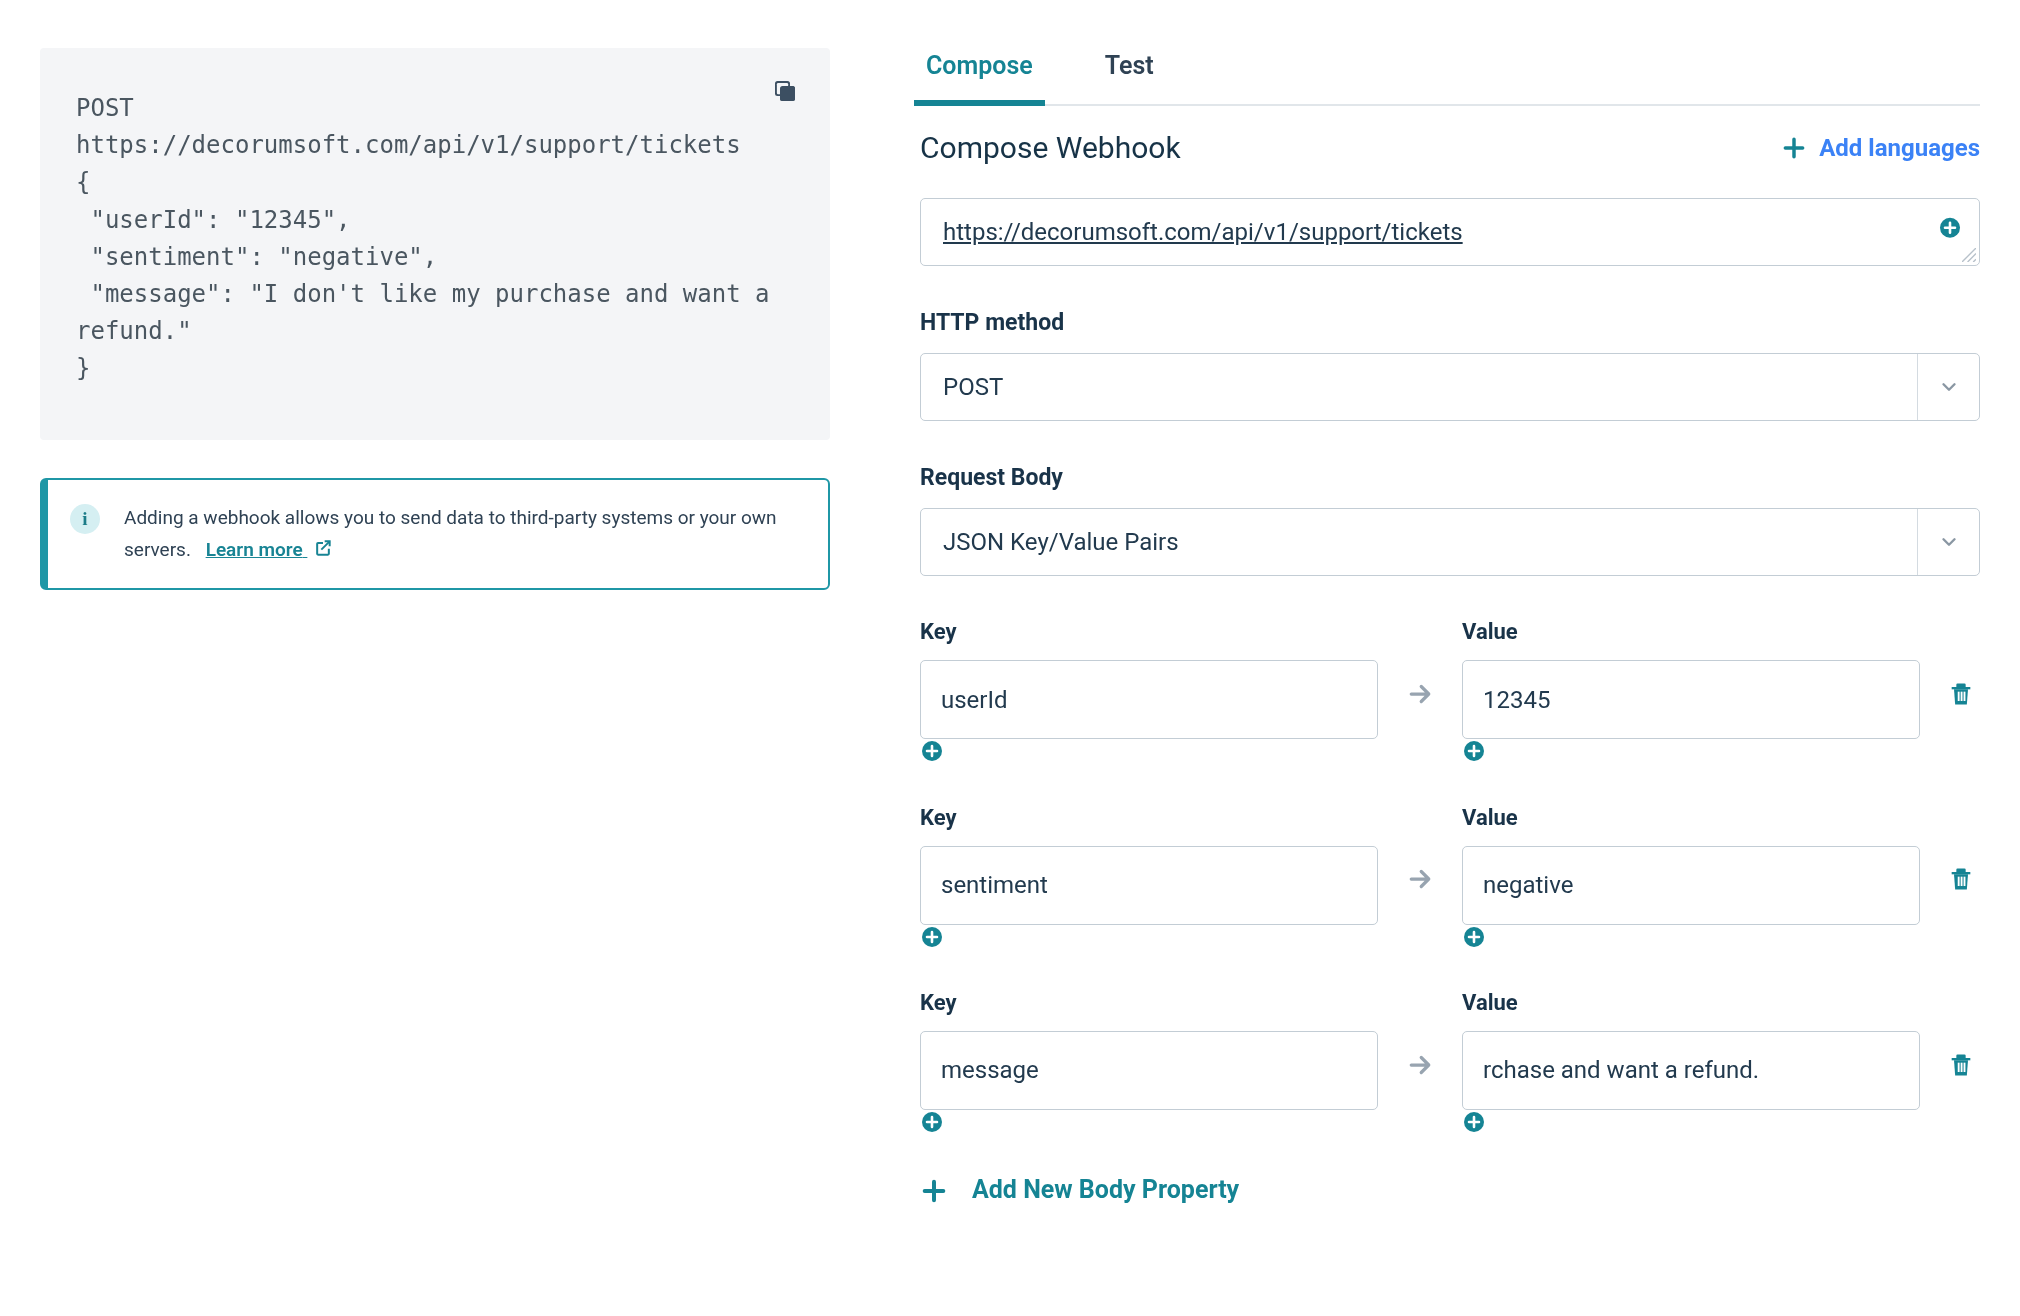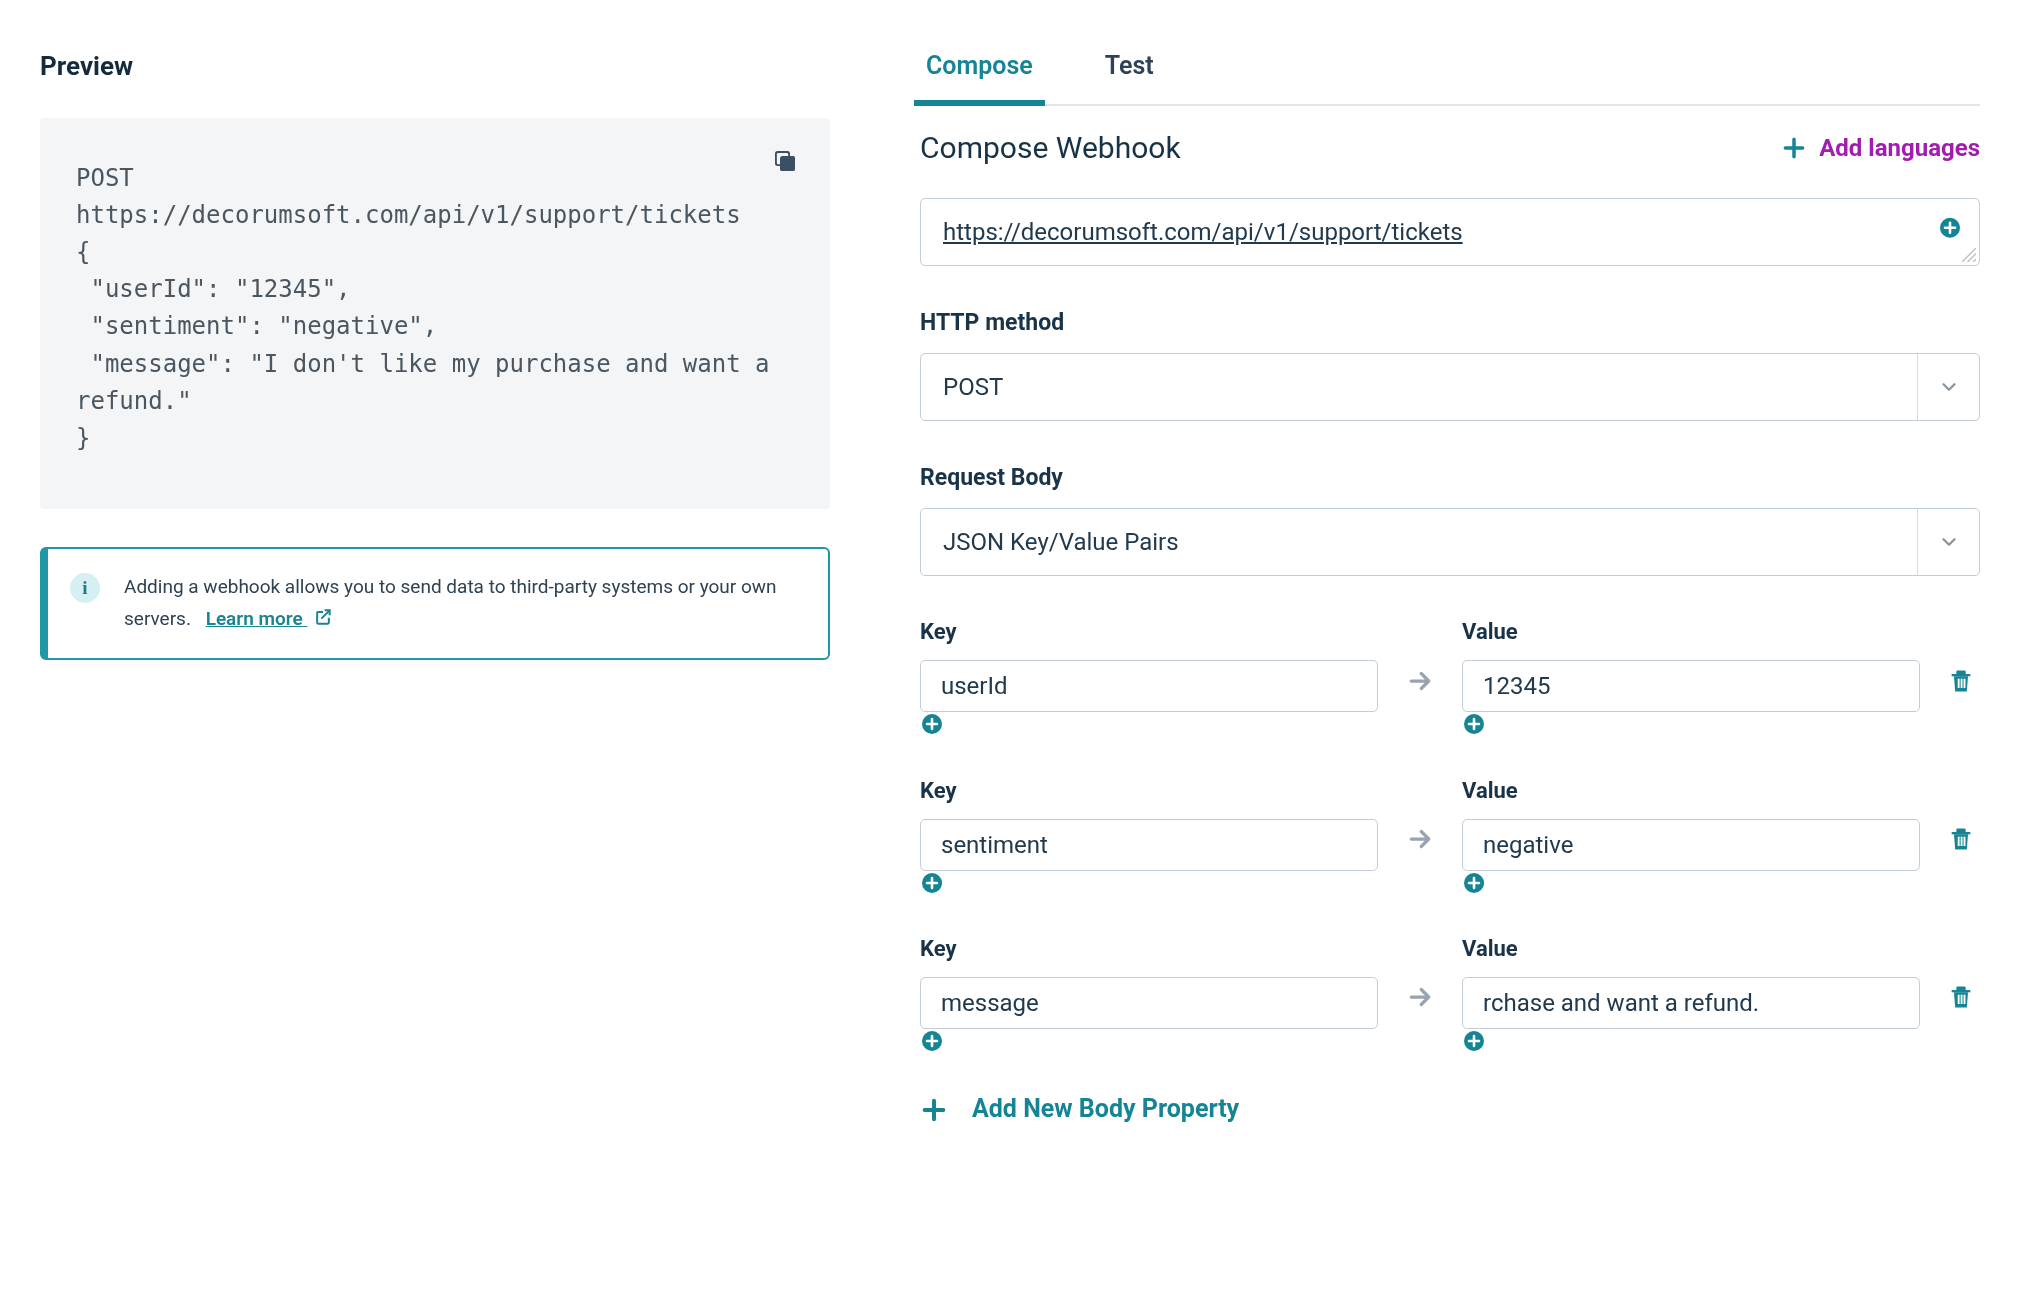--- a/index.html
+++ b/index.html
@@ -122,21 +122,21 @@
     justify-content: space-between;
     align-items: center;
     margin-bottom: 28px;
   }
   .section-title {
     font-size: 30px;
     font-weight: 400;
     color: #173347;
   }
   .add-languages {
-    color: #a21caf;
+    color: #3b82f6;
     font-weight: 700;
     font-size: 24px;
     display: flex; align-items: center; gap: 12px;
     cursor: pointer;
   }
   .add-languages svg { display:block; }
 
   .field-label {
     font-weight: 700;
     font-size: 23px;
@@ -205,21 +205,21 @@
     font-weight: 700;
     font-size: 22px;
     color: #193349;
     margin-bottom: 12px;
   }
   .kv-input-wrap {
     position: relative;
   }
   .kv-input {
     width: 100%;
-    height: 52px;
+    height: 79px;
     border: 1.5px solid #c3cdd5;
     border-radius: 5px;
     font-size: 24px;
     color: #223a4e;
     padding: 0 56px 0 20px;
     background: #fff;
   }
   .kv-input-wrap .plus-in-input { right: 16px; }
   .arrow-between {
     height: 64px;
@@ -245,21 +245,20 @@
   }
 
   input { font-family: inherit; }
 </style>
 </head>
 <body>
 
 <div class="page">
 
   <div class="left">
-    <div class="preview-heading">Preview</div>
 
     <div class="preview-box">
       <div class="copy-btn">
         <svg width="30" height="30" viewBox="0 0 24 24" fill="currentColor">
           <rect x="8" y="8" width="12" height="12" rx="2"></rect>
           <rect x="4" y="4" width="12" height="12" rx="2" fill="#3c4f62"></rect>
           <rect x="5.5" y="5.5" width="9" height="9" rx="1" fill="#f4f5f7"></rect>
           <rect x="8" y="8" width="12" height="12" rx="2"></rect>
         </svg>
       </div>

